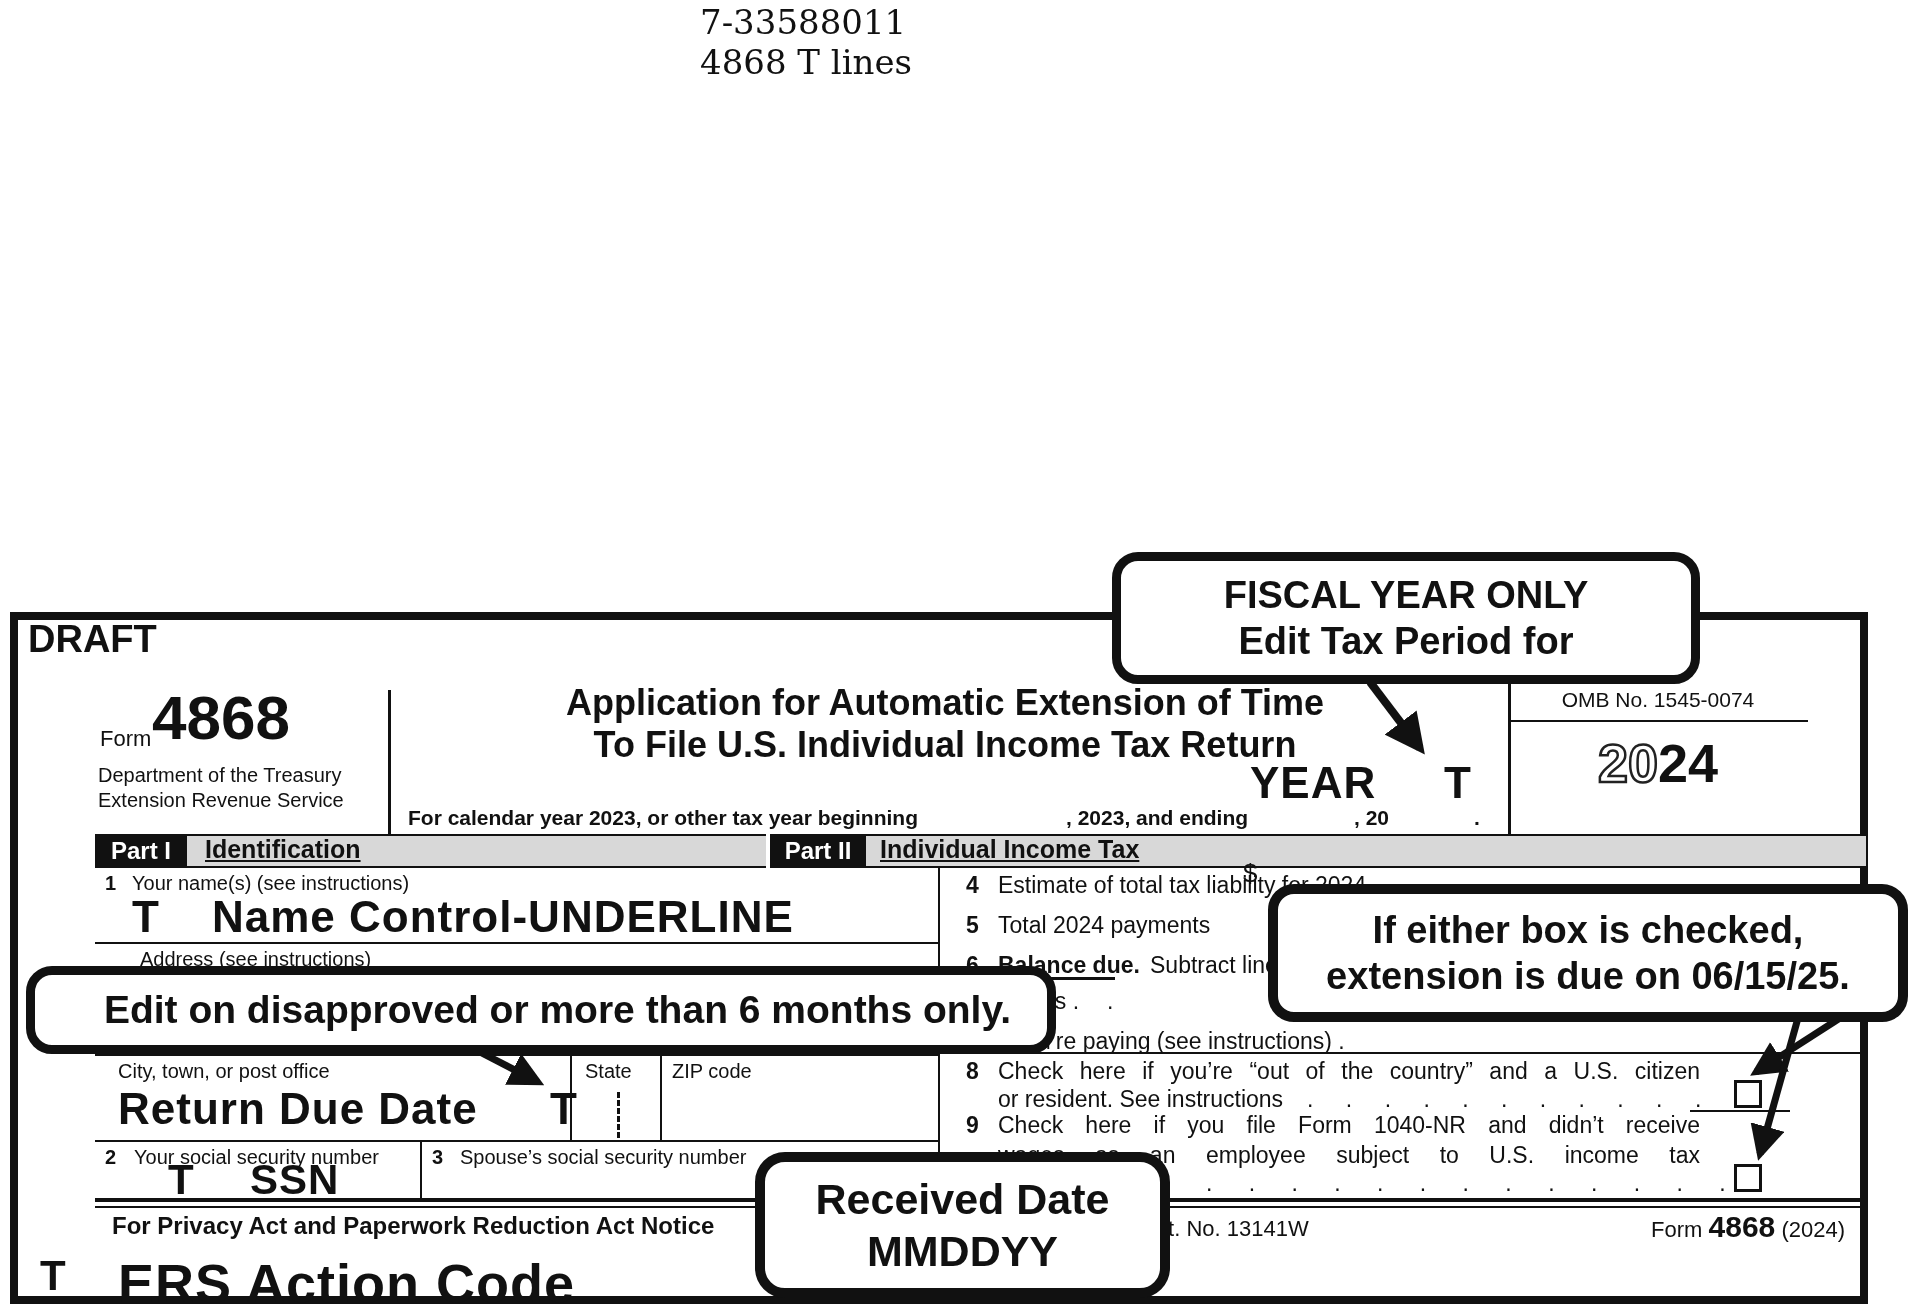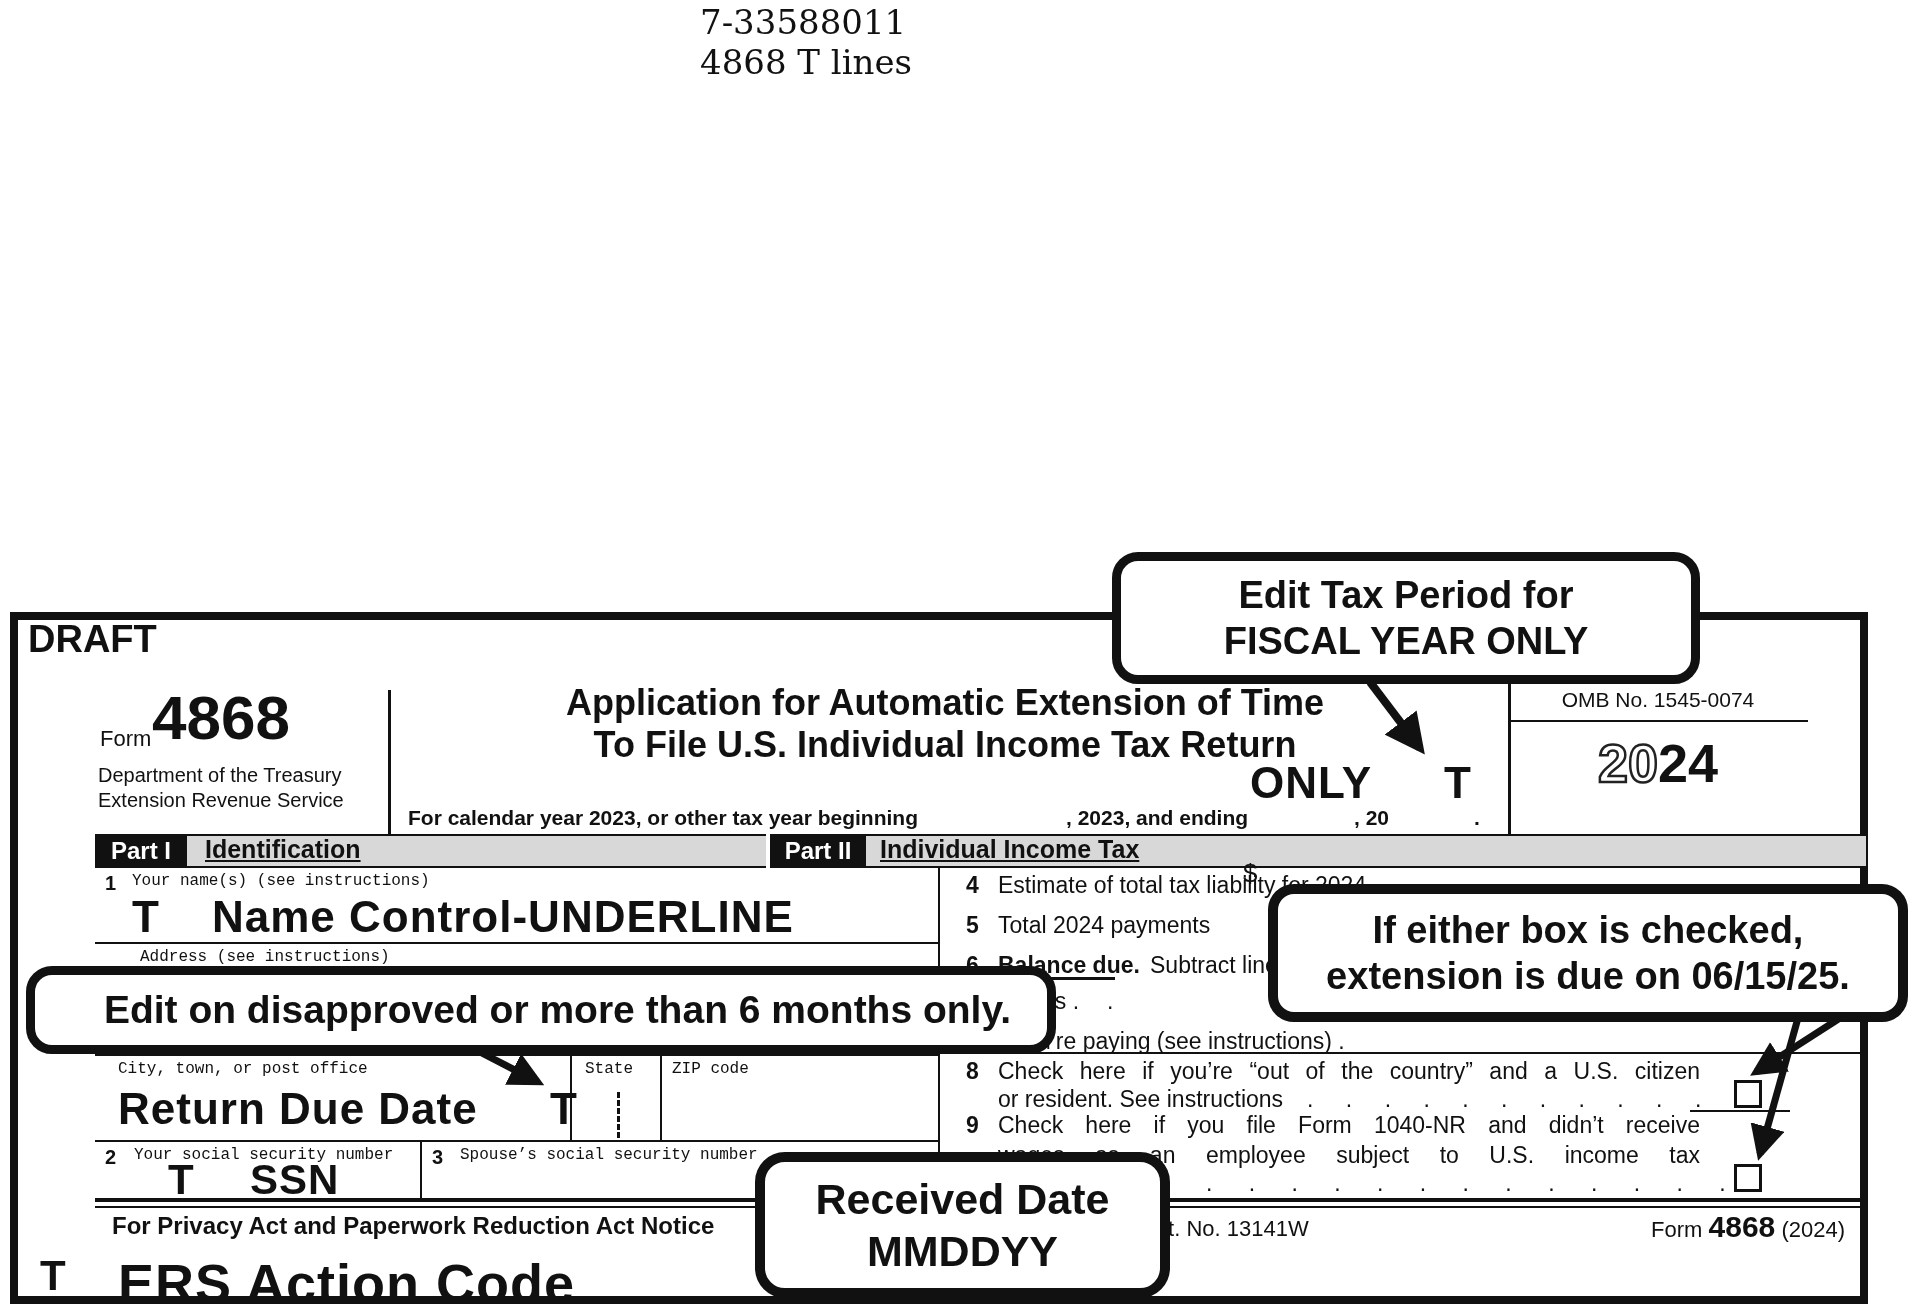--- a/index.html
+++ b/index.html
@@ -12,21 +12,21 @@
   .b{font-weight:bold;}
   .serif{font-family:"DejaVu Serif",serif;}
   
   .form-border{left:10px;top:612px;width:1858px;height:692px;border:8px solid #111;box-sizing:border-box;z-index:1;}
   .hline{background:#111;z-index:2;}
   .vline{background:#111;z-index:2;}
   .band{top:834px;height:34px;background:#d8d8d8;border-top:2px solid #111;border-bottom:2px solid #111;box-sizing:border-box;z-index:1;}
   .part-tag{top:834px;height:34px;background:#111;color:#fff;font-weight:bold;font-size:24px;
     display:flex;align-items:center;justify-content:center;z-index:2;}
   .part-head{top:835px;font-weight:bold;font-size:25px;z-index:2;text-decoration:underline;}
-  .lbl{font-size:16px;z-index:2;font-family:Liberation Mono, monospace;}
+  .lbl{font-size:20px;z-index:2;}
   .num{font-size:20px;font-weight:bold;z-index:2;}
   .bigmark{font-weight:bold;font-size:44px;letter-spacing:1px;z-index:2;}
   .p2txt{font-size:23px;z-index:2;}
   .p2num{font-size:23px;font-weight:bold;z-index:2;}
   .just{text-align:justify;text-align-last:justify;}
   .dots{word-spacing:26px;}
   .dots9{word-spacing:30px;}
   .checkbox{width:28px;height:28px;border:3px solid #111;box-sizing:border-box;background:#fff;z-index:3;}
   .dash{border-left:3px dashed #111;z-index:2;}
   
@@ -54,21 +54,21 @@
 <div class="abs b" style="left:28px;top:618px;font-size:38px;z-index:2;">DRAFT</div>
 
 <div class="abs" style="left:100px;top:726px;font-size:22px;z-index:2;">Form</div>
 <div class="abs b" style="left:152px;top:682px;font-size:62px;z-index:2;">4868</div>
 <div class="abs" style="left:98px;top:764px;font-size:20px;z-index:2;">Department of the Treasury</div>
 <div class="abs" style="left:98px;top:789px;font-size:20px;z-index:2;">Extension Revenue Service</div>
 
 <div class="abs title-cell" style="top:682px;">Application for Automatic Extension of Time</div>
 <div class="abs title-cell" style="top:724px;text-align:center;">To File U.S. Individual Income Tax Return</div>
 
-<div class="abs bigmark" style="left:1250px;top:758px;">ONLY</div>
+<div class="abs bigmark" style="left:1250px;top:758px;">YEAR</div>
 <div class="abs bigmark" style="left:1444px;top:758px;">T</div>
 
 <div class="abs b" style="left:408px;top:806px;font-size:21px;z-index:2;">For calendar year 2023, or other tax year beginning</div>
 <div class="abs b" style="left:1066px;top:806px;font-size:21px;z-index:2;">, 2023, and ending</div>
 <div class="abs b" style="left:1354px;top:806px;font-size:21px;z-index:2;">, 20</div>
 <div class="abs b" style="left:1474px;top:806px;font-size:21px;z-index:2;">.</div>
 
 <div class="abs" style="left:1508px;top:688px;width:300px;text-align:center;font-size:21px;z-index:2;">OMB No. 1545-0074</div>
 <div class="abs" style="left:1508px;top:732px;width:300px;text-align:center;font-size:54px;font-weight:bold;z-index:2;">
   <span class="year-outline">20</span><span>24</span>
@@ -160,22 +160,22 @@
       <path d="M0,0 L10,5 L0,10 z" fill="#111"></path>
     </marker>
   </defs>
   <line x1="1370" y1="682" x2="1420" y2="748" stroke="#111" stroke-width="8" marker-end="url(#ah)"></line>
   <line x1="476" y1="1050" x2="538" y2="1082" stroke="#111" stroke-width="7" marker-end="url(#ah)"></line>
   <line x1="1840" y1="1018" x2="1756" y2="1072" stroke="#111" stroke-width="7" marker-end="url(#ah)"></line>
   <line x1="1798" y1="1018" x2="1760" y2="1154" stroke="#111" stroke-width="7" marker-end="url(#ah)"></line>
 </svg>
 
 <div class="abs callout co-tax">
+  <div>FISCAL YEAR ONLY</div>
   <div>Edit Tax Period for</div>
-  <div>FISCAL YEAR ONLY</div>
 </div>
 <div class="abs callout co-disapproved">
   <div>Edit on disapproved or more than 6 months only.</div>
 </div>
 <div class="abs callout co-either">
   <div>If either box is checked,</div>
   <div>extension is due on 06/15/25.</div>
 </div>
 <div class="abs callout co-received">
   <div>Received Date</div>

